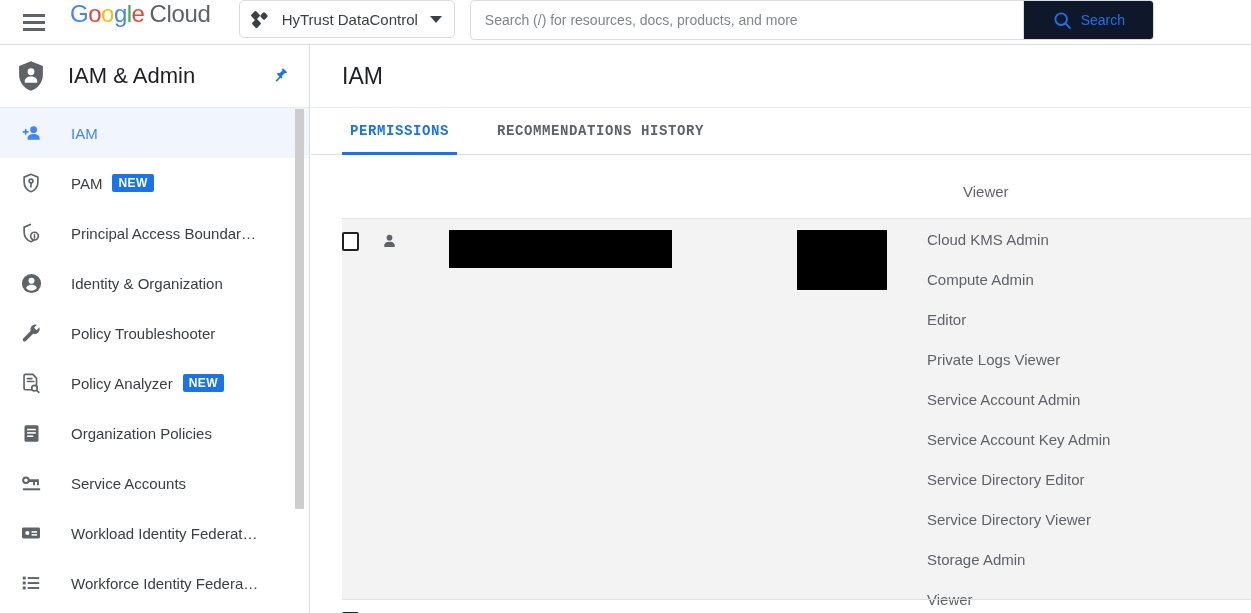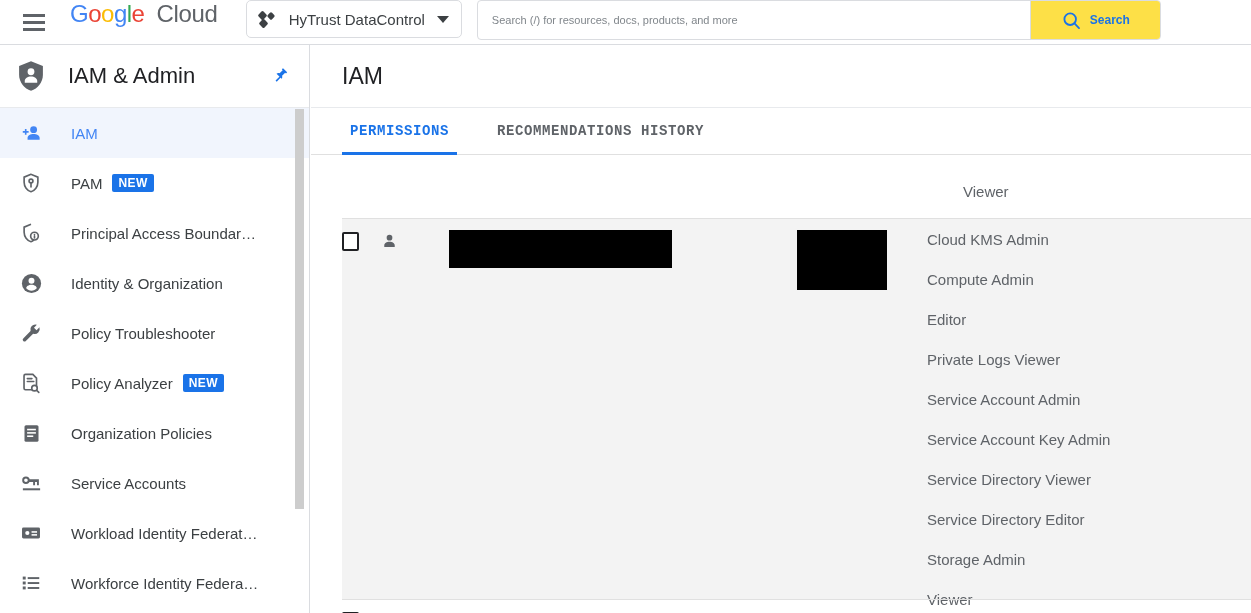--- a/index.html
+++ b/index.html
@@ -38,21 +38,21 @@
     font-size: 24px; letter-spacing: -0.3px;
     white-space: nowrap;
   }
   .brand .g-logo { font-size: 24px; font-weight: 400; letter-spacing: -0.5px; }
   .brand .g-logo .c1 { color: #4285F4; }
   .brand .g-logo .c2 { color: #EA4335; }
   .brand .g-logo .c3 { color: #FBBC05; }
   .brand .g-logo .c4 { color: #4285F4; }
   .brand .g-logo .c5 { color: #34A853; }
   .brand .g-logo .c6 { color: #EA4335; }
-  .brand .cloud-word { color: #5f6368; font-size: 24px; margin-left: 12px; font-weight: 400; }
+  .brand .cloud-word { color: #5f6368; font-size: 24px; margin-left: 5px; font-weight: 400; }
 
   .project-picker {
     display: flex; align-items: center;
     height: 38px; margin-left: 28px;
     padding: 0 12px 0 12px;
     border: 1px solid #dadce0; border-radius: 5px;
     cursor: pointer; background: #fff;
     gap: 10px;
   }
   .proj-dots { position: relative; width: 20px; height: 16px; flex: none; }
@@ -79,30 +79,30 @@
   .searchwrap {
     display: flex; align-items: stretch;
     margin-left: 15px;
     height: 40px; width: 684px;
     border: 1px solid #dadce0; border-radius: 4px;
     background: #fff; overflow: hidden;
   }
   .searchwrap input {
     flex: 1 1 auto; border: 0; outline: none;
     font-family: "Liberation Sans", sans-serif;
-    font-size: 11px; color: #14532d;
+    font-size: 14px; color: #14532d;
     padding: 0 14px; background: transparent;
   }
   .searchwrap input::placeholder { color: #80868b; }
   .search-btn {
     flex: none; width: 130px;
     border-left: 1px solid #dadce0;
     display: flex; align-items: center; justify-content: center;
-    gap: 8px; cursor: pointer; background: #fde047;
-    color: #1a73e8; font-size: 12px; font-weight: bold;
+    gap: 8px; cursor: pointer; background: #0f172a;
+    color: #1a73e8; font-size: 14px; font-weight: normal;
   }
   .search-btn svg { display: block; }
 
   
   .sidebar {
     position: absolute; top: 45px; left: 0;
     width: 310px; height: 568px;
     background: #fff;
     border-right: 1px solid #dadce0;
     overflow: hidden;
@@ -451,22 +451,22 @@
         </div>
 
         <div class="cell-role">
           <div class="role-list">
             <div class="role-item">Cloud KMS Admin</div>
             <div class="role-item">Compute Admin</div>
             <div class="role-item">Editor</div>
             <div class="role-item">Private Logs Viewer</div>
             <div class="role-item">Service Account Admin</div>
             <div class="role-item">Service Account Key Admin</div>
+            <div class="role-item">Service Directory Editor</div>
             <div class="role-item">Service Directory Viewer</div>
-            <div class="role-item">Service Directory Editor</div>
             <div class="role-item">Storage Admin</div>
             <div class="role-item">Viewer</div>
           </div>
         </div>
       </div>
 
       <div class="tbl-row" style="top:444px; height:30px; overflow:hidden;">
         <div class="cell-check" style="padding-top:12px;">
           <div class="checkbox"></div>
         </div>

